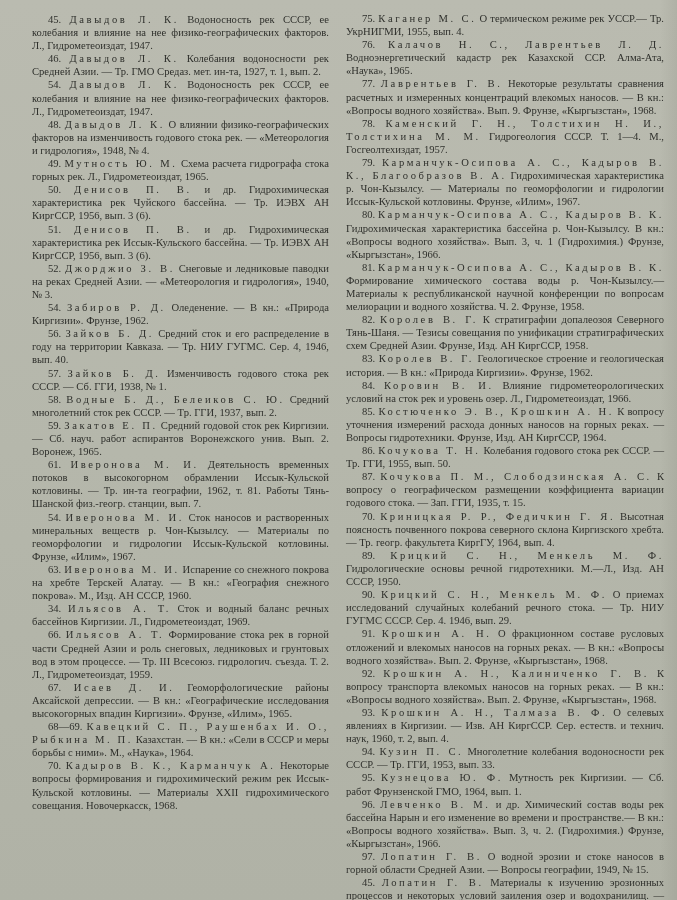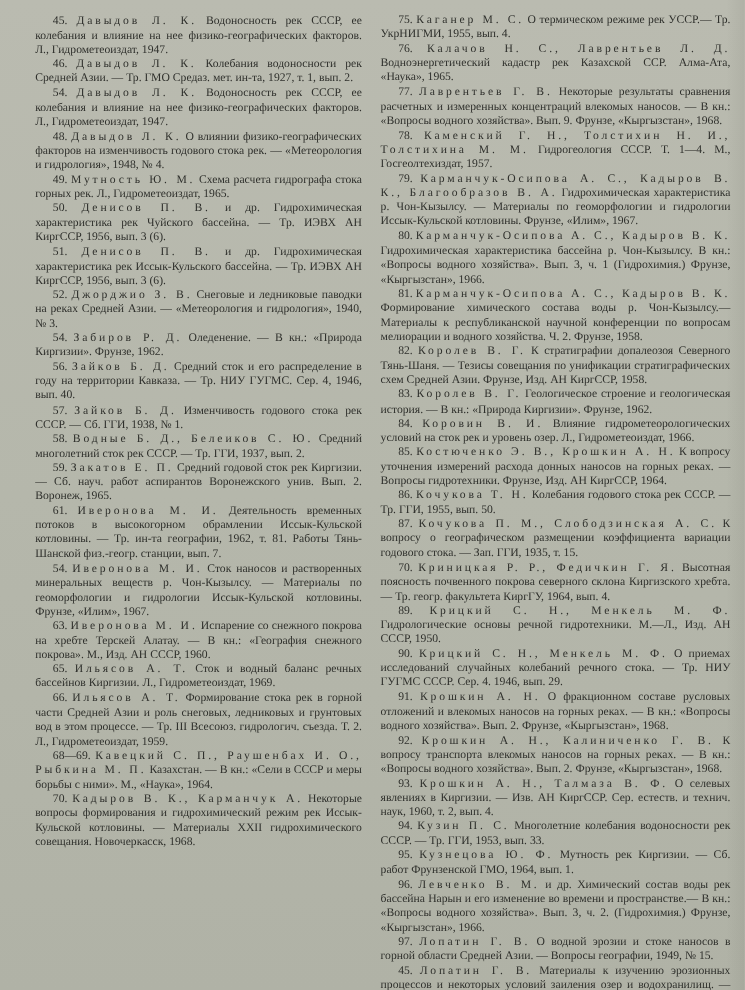--- a/index.html
+++ b/index.html
@@ -36,22 +36,23 @@
       <p class="entry"><span class="num">51.</span> <span class="author">Денисов П. В.</span> <span class="text">и др. Гидрохимическая характеристика рек Иссык-Кульского бассейна. — Тр. ИЭВХ АН КиргССР, 1956, вып. 3 (6).</span></p>
       <p class="entry"><span class="num">52.</span> <span class="author">Джорджио З. В.</span> <span class="text">Снеговые и ледниковые паводки на реках Средней Азии. — «Метеорология и гидрология», 1940, № 3.</span></p>
       <p class="entry"><span class="num">54.</span> <span class="author">Забиров Р. Д.</span> <span class="text">Оледенение. — В кн.: «Природа Киргизии». Фрунзе, 1962.</span></p>
       <p class="entry"><span class="num">56.</span> <span class="author">Зайков Б. Д.</span> <span class="text">Средний сток и его распределение в году на территории Кавказа. — Тр. НИУ ГУГМС. Сер. 4, 1946, вып. 40.</span></p>
       <p class="entry"><span class="num">57.</span> <span class="author">Зайков Б. Д.</span> <span class="text">Изменчивость годового стока рек СССР. — Сб. ГГИ, 1938, № 1.</span></p>
       <p class="entry"><span class="num">58.</span> <span class="author">Водные Б. Д., Белеиков С. Ю.</span> <span class="text">Средний многолетний сток рек СССР. — Тр. ГГИ, 1937, вып. 2.</span></p>
       <p class="entry"><span class="num">59.</span> <span class="author">Закатов Е. П.</span> <span class="text">Средний годовой сток рек Киргизии. — Сб. науч. работ аспирантов Воронежского унив. Вып. 2. Воронеж, 1965.</span></p>
       <p class="entry"><span class="num">61.</span> <span class="author">Иверонова М. И.</span> <span class="text">Деятельность временных потоков в высокогорном обрамлении Иссык-Кульской котловины. — Тр. ин-та географии, 1962, т. 81. Работы Тянь-Шанской физ.-геогр. станции, вып. 7.</span></p>
       <p class="entry"><span class="num">54.</span> <span class="author">Иверонова М. И.</span> <span class="text">Сток наносов и растворенных минеральных веществ р. Чон-Кызылсу. — Материалы по геоморфологии и гидрологии Иссык-Кульской котловины. Фрунзе, «Илим», 1967.</span></p>
       <p class="entry"><span class="num">63.</span> <span class="author">Иверонова М. И.</span> <span class="text">Испарение со снежного покрова на хребте Терскей Алатау. — В кн.: «География снежного покрова». М., Изд. АН СССР, 1960.</span></p>
-      <p class="entry"><span class="num">65.</span> <span class="author">Ильясов А. Т.</span> <span class="text">Сток и водный баланс речных бассейнов Киргизии. Л., Гидрометеоиздат, 1969.</span></p>
+      <p class="entry"><span class="num">34.</span> <span class="author">Ильясов А. Т.</span> <span class="text">Сток и водный баланс речных бассейнов Киргизии. Л., Гидрометеоиздат, 1969.</span></p>
       <p class="entry"><span class="num">66.</span> <span class="author">Ильясов А. Т.</span> <span class="text">Формирование стока рек в горной части Средней Азии и роль снеговых, ледниковых и грунтовых вод в этом процессе. — Тр. III Всесоюз. гидрологич. съезда. Т. 2. Л., Гидрометеоиздат, 1959.</span></p>
+      <p class="entry"><span class="num">67.</span> <span class="author">Исаев Д. И.</span> <span class="text">Геоморфологические районы Аксайской депрессии. — В кн.: «Географические исследования высокогорных впадин Киргизии». Фрунзе, «Илим», 1965.</span></p>
       <p class="entry"><span class="num">68—69.</span> <span class="author">Кавецкий С. П., Раушенбах И. О., Рыбкина М. П.</span> <span class="text">Казахстан. — В кн.: «Сели в СССР и меры борьбы с ними». М., «Наука», 1964.</span></p>
       <p class="entry"><span class="num">70.</span> <span class="author">Кадыров В. К., Карманчук А.</span> <span class="text">Некоторые вопросы формирования и гидрохимический режим рек Иссык-Кульской котловины. — Материалы XXII гидрохимического совещания. Новочеркасск, 1968.</span></p>
     </div>
   <div class="col right" id="col-right">
       <p class="entry"><span class="num">75.</span> <span class="author">Каганер М. С.</span> <span class="text">О термическом режиме рек УССР.— Тр. УкрНИГМИ, 1955, вып. 4.</span></p>
       <p class="entry"><span class="num">76.</span> <span class="author">Калачов Н. С., Лаврентьев Л. Д.</span> <span class="text">Водноэнергетический кадастр рек Казахской ССР. Алма-Ата, «Наука», 1965.</span></p>
       <p class="entry"><span class="num">77.</span> <span class="author">Лаврентьев Г. В.</span> <span class="text">Некоторые результаты сравнения расчетных и измеренных концентраций влекомых наносов. — В кн.: «Вопросы водного хозяйства». Вып. 9. Фрунзе, «Кыргызстан», 1968.</span></p>
       <p class="entry"><span class="num">78.</span> <span class="author">Каменский Г. Н., Толстихин Н. И., Толстихина М. М.</span> <span class="text">Гидрогеология СССР. Т. 1—4. М., Госгеолтехиздат, 1957.</span></p>
       <p class="entry"><span class="num">79.</span> <span class="author">Карманчук-Осипова А. С., Кадыров В. К., Благообразов В. А.</span> <span class="text">Гидрохимическая характеристика р. Чон-Кызылсу. — Материалы по геоморфологии и гидрологии Иссык-Кульской котловины. Фрунзе, «Илим», 1967.</span></p>
       <p class="entry"><span class="num">80.</span> <span class="author">Карманчук-Осипова А. С., Кадыров В. К.</span> <span class="text">Гидрохимическая характеристика бассейна р. Чон-Кызылсу. В кн.: «Вопросы водного хозяйства». Вып. 3, ч. 1 (Гидрохимия.) Фрунзе, «Кыргызстан», 1966.</span></p>

